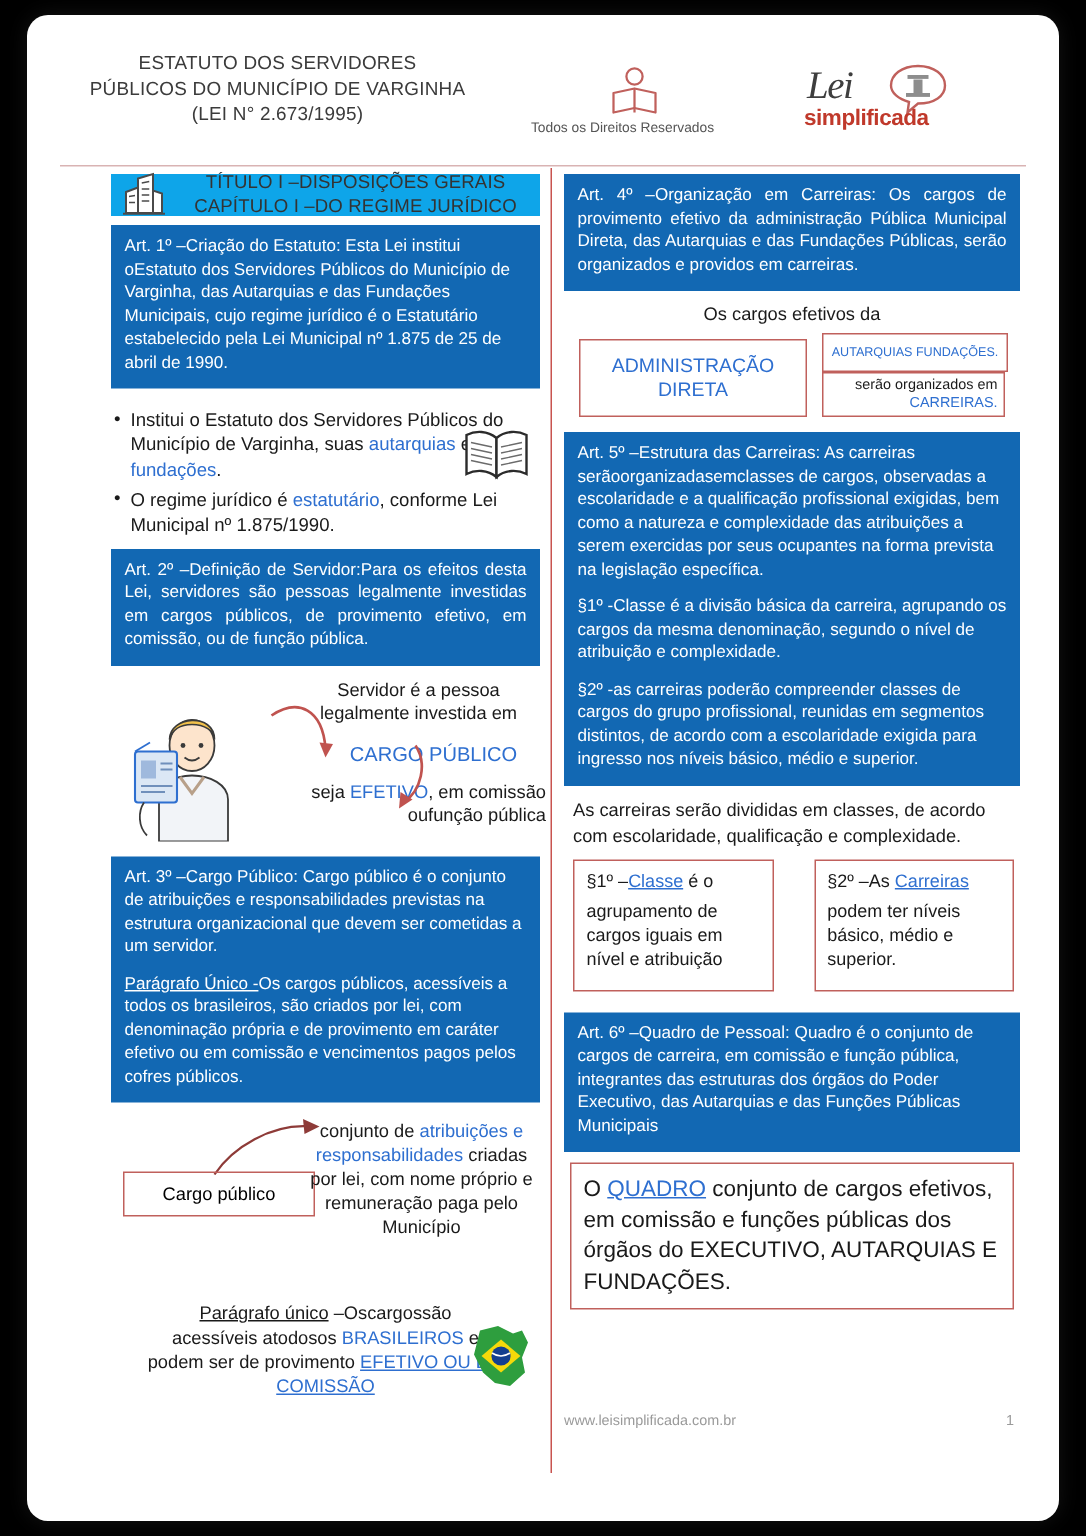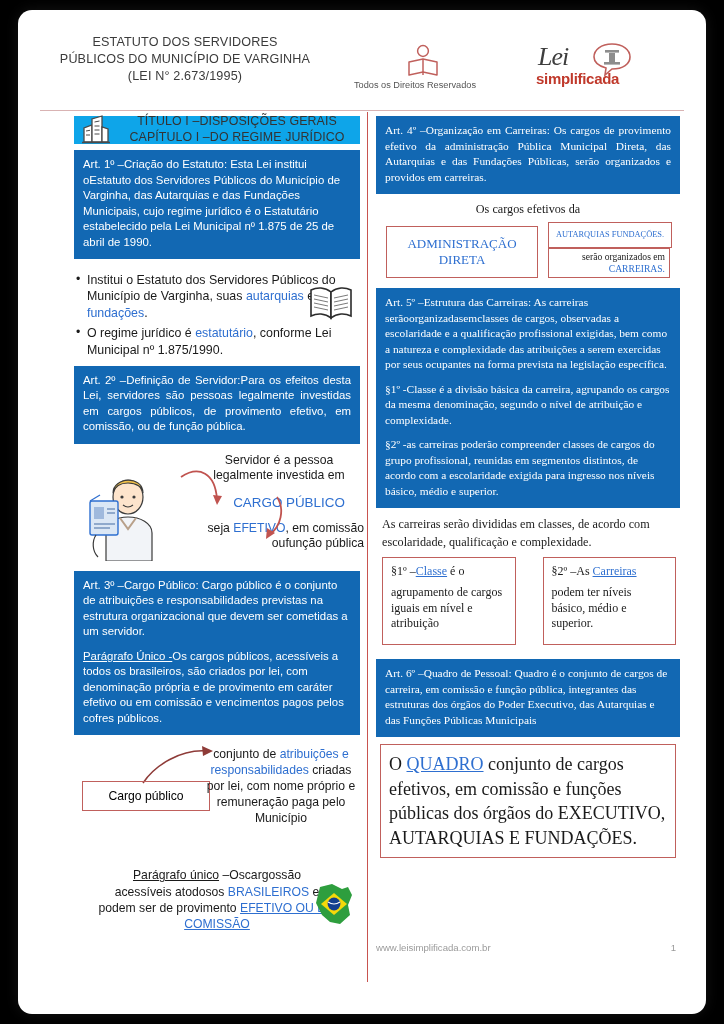--- a/index.html
+++ b/index.html
@@ -51,21 +51,21 @@
   .hrule{
     position:absolute;left:22px;top:100px;width:644px;height:1px;
     background:#d9b3b3;
   }
   
   .col-div{
     position:absolute;left:349px;top:102px;width:1px;height:870px;
     background:#c8534f;
   }
   .left-col{position:absolute;left:56px;top:106px;width:286px;}
-  .right-col{position:absolute;left:358px;top:106px;width:304px;font-family:Liberation Serif, serif;}
+  .right-col{position:absolute;left:358px;top:106px;width:304px;}
 
   
   .blue{
     background:#1268b3;color:#fff;
     padding:7px 9px 9px 9px;
     font-size:11.4px;line-height:1.36;
     margin-bottom:7px;
   }
   .blue.justify{text-align:justify;}
   .blue p{margin:0 0 9px 0;}
@@ -150,21 +150,21 @@
   .diag1 .bx-r2 .c2{color:#2e6fd0;}
 
   
   .classes-intro{font-size:12.2px;line-height:1.45;color:#1a1a1a;margin:8px 2px 6px 6px;}
   .two-box{display:flex;gap:27px;margin:0 4px 0 6px;}
   .two-box .rbox{flex:1;min-height:74px;}
   .two-box .hdr{margin-bottom:5px;}
 
   .quadro-box{
     margin:6px 4px 0 4px;border:1.4px solid #c0605c;
-    padding:7px 8px;font-size:18px;line-height:1.36;color:#1a1a1a;
+    padding:7px 8px;font-size:15px;line-height:1.36;color:#1a1a1a;
   }
   .footer{
     position:absolute;left:358px;top:932px;width:300px;
     display:flex;justify-content:space-between;
     font-size:9.6px;color:#9a9a9a;
   }
 </style>
 </head>
 <body>
 

